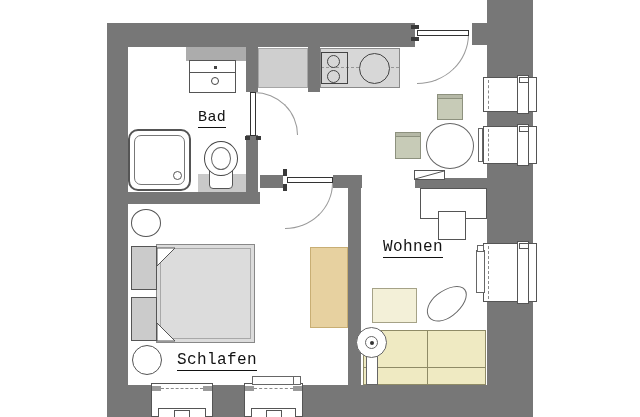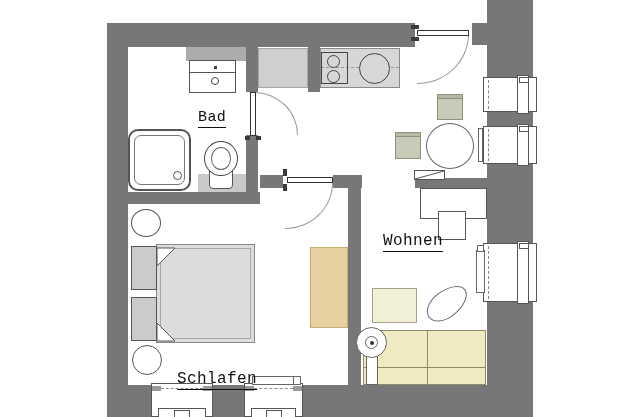--- a/index.html
+++ b/index.html
@@ -175,16 +175,16 @@
   <div class="leaf" style="left:250px;top:92px;width:6px;height:44px;"></div>
   <div class="hinge" style="left:245px;top:136px;width:5px;height:4px;"></div>
   <div class="hinge" style="left:256px;top:136px;width:5px;height:4px;"></div>
 
   <div class="arc" style="left:285px;top:183px;width:48px;height:46px;border-right:1px solid #999;border-bottom:1px solid #999;border-bottom-right-radius:100% 100%;"></div>
   <div class="leaf" style="left:287px;top:177px;width:46px;height:6px;"></div>
   <div class="hinge" style="left:283px;top:169px;width:4px;height:7px;"></div>
   <div class="hinge" style="left:283px;top:184px;width:4px;height:7px;"></div>
 
   <div class="room-label" style="left:198px;top:109px;">Bad</div>
-  <div class="room-label" style="left:383px;top:232px;font-size:16px;">Wohnen</div>
-  <div class="room-label" style="left:177px;top:370px;font-size:16px;">Schlafen</div>
+  <div class="room-label" style="left:383px;top:238px;font-size:16px;">Wohnen</div>
+  <div class="room-label" style="left:177px;top:351px;font-size:16px;">Schlafen</div>
 
 </div>
 
 </body></html>

